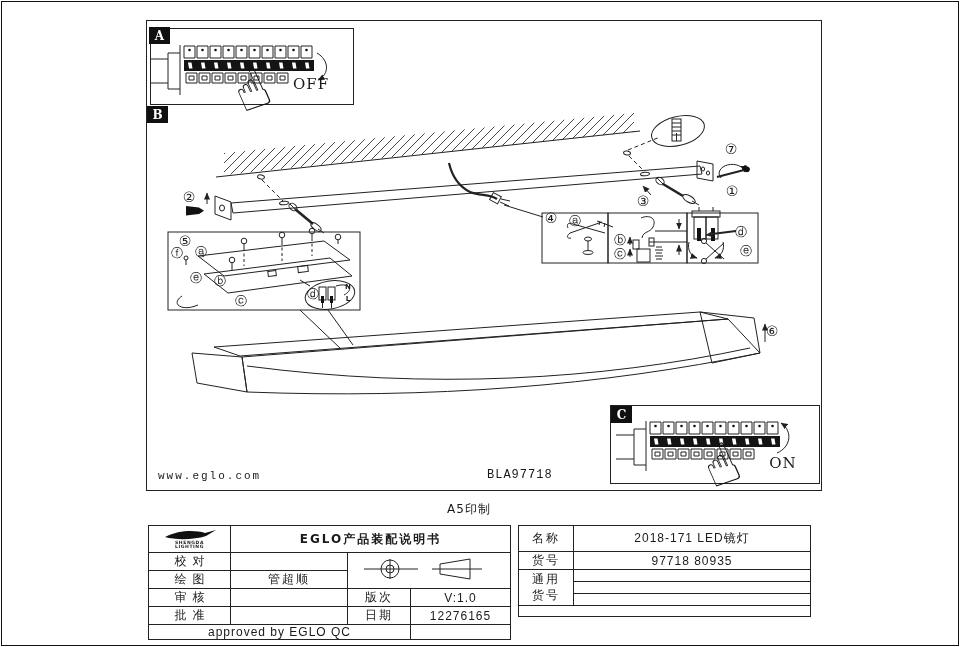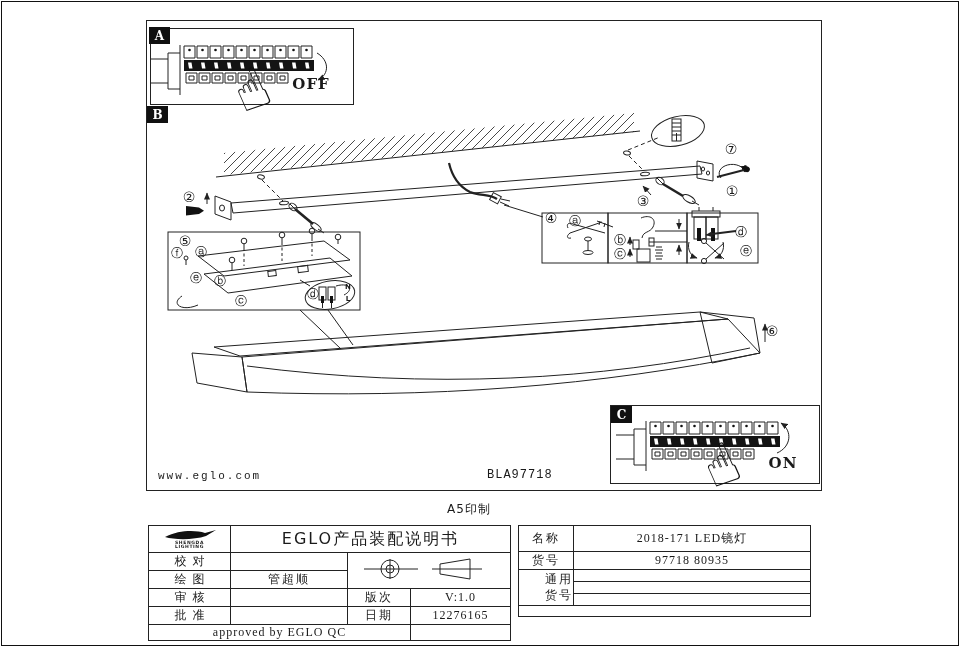--- a/index.html
+++ b/index.html
@@ -10,37 +10,37 @@
   #section-a-box{position:absolute;left:150px;top:28px;width:202px;height:75px;border:1.1px solid #222;}
   #section-c-box{position:absolute;left:610px;top:405px;width:208px;height:77px;border:1.1px solid #222;}
   .sec-label{position:absolute;width:21px;height:17px;background:#101010;color:#fff;
              display:flex;align-items:center;justify-content:center;
              font-family:"DejaVu Serif",serif;font-size:12px;font-weight:bold;z-index:6;}
   .co{position:absolute;transform:translate(-50%,-50%);font-size:14px;line-height:1;z-index:5;
       font-family:"DejaVu Sans",sans-serif;}
   .co.sm{font-size:12px;}
   .co.tiny{font-size:7px;font-weight:bold;}
   .state-label{position:absolute;transform:translate(-50%,-50%);font-family:"DejaVu Serif",serif;
-               font-weight:bold;font-size:15px;letter-spacing:1px;z-index:5;text-align:right;}
+               font-weight:normal;font-size:15px;letter-spacing:1px;z-index:5;text-align:right;}
   .mono{font-family:Liberation Mono, monospace;}
   #website-label{position:absolute;left:158px;top:470px;font-size:11px;letter-spacing:2px;z-index:5;}
   #doc-code-label{position:absolute;left:487px;top:468px;font-size:12px;letter-spacing:1px;z-index:5;}
   #print-note{position:absolute;left:469px;top:509px;transform:translate(-50%,-50%);
               font-size:12px;letter-spacing:1px;z-index:5;text-align:center;}
   svg{position:absolute;left:0;top:0;z-index:2;}
   .ln{fill:none;stroke:#222;stroke-width:1;}
   table.tb{position:absolute;border-collapse:collapse;table-layout:fixed;background:#fff;z-index:4;}
   table.tb td{border:1px solid #222;padding:0;text-align:center;vertical-align:middle;
               font-size:12px;overflow:hidden;}
   td.zh{letter-spacing:6px;font-size:13px;text-indent:6px;}
   td.zh2{letter-spacing:2px;font-size:12px;}
-  td.val{font-family:Liberation Serif, serif;font-size:12px;letter-spacing:1px;}
+  td.val{font-family:Liberation Sans, sans-serif;font-size:12px;letter-spacing:1px;}
   td.left{text-align:left;padding-left:6px;}
-  #title-cell{font-weight:normal;font-size:16px;letter-spacing:2px;}
-  #common-sku{white-space:pre-line;line-height:1.3;letter-spacing:2px;font-size:12px;text-align:right;}
+  #title-cell{font-weight:bold;font-size:12px;letter-spacing:2px;}
+  #common-sku{white-space:pre-line;line-height:1.3;letter-spacing:2px;font-size:12px;}
   .logo-wrap{display:flex;flex-direction:column;align-items:center;line-height:1;}
   .logo-text{font-size:4.5px;letter-spacing:.6px;font-weight:bold;}
 </style>
 </head>
 <body>
 
 <div id="page">
 
   <div id="page-border"></div>
   <div id="diagram-frame"></div>

